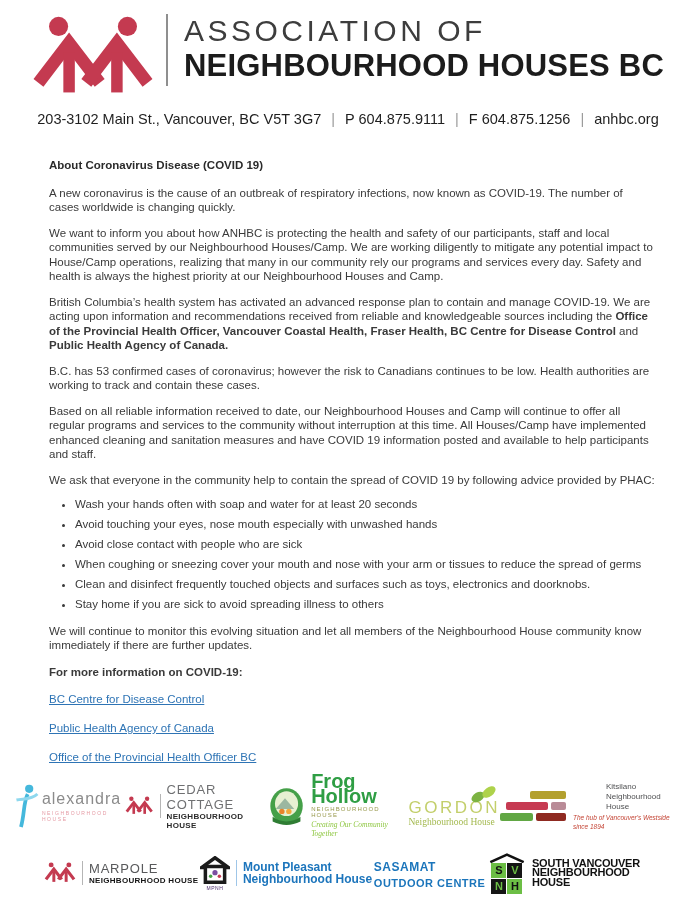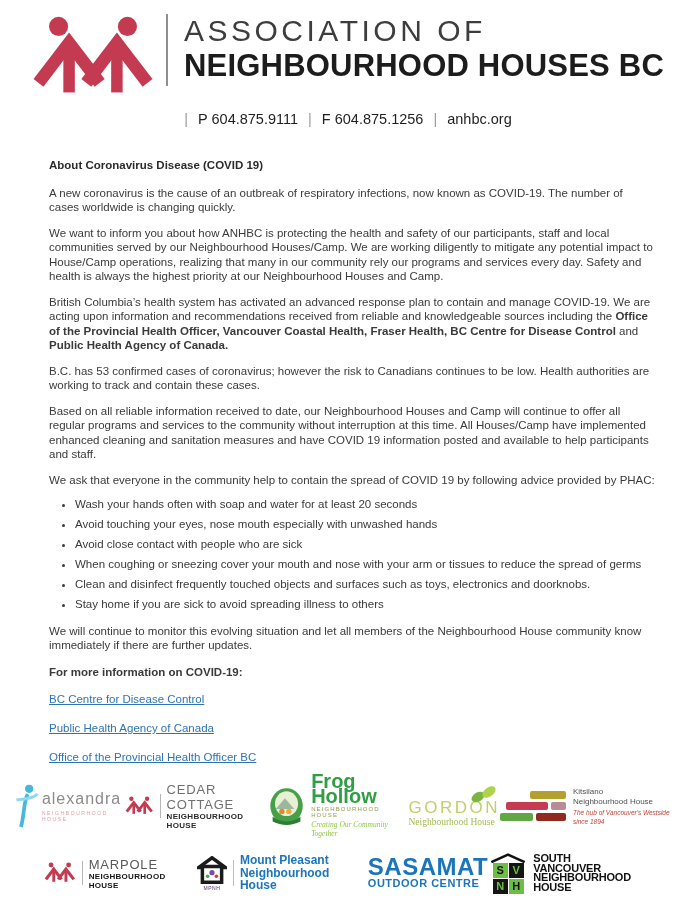--- a/index.html
+++ b/index.html
@@ -49,29 +49,29 @@
   .frog-tag { font-size:7.5px; color:#8dc63f; font-style:italic; font-family:"Liberation Serif", serif; margin-top:2px;}
   
   .gordon-wrap { position:relative; padding-top:14px; }
   .gordon-name { font-size:17px; color:#c3cf6b; letter-spacing:2.5px; line-height:16px;}
   .gordon-sub { font-size:9.5px; color:#a3b94e; font-family:"Liberation Serif", serif; margin-top:1px;}
   .gordon-leaves { position:absolute; top:0; right:2px; width:30px; height:18px; }
   
   .kits-bars { display:flex; flex-direction:column; align-items:flex-end; gap:3px; margin-right:7px;}
   .kbar-row { display:flex; gap:3px; }
   .kbar { height:8px; border-radius:2px; }
-  .kits-l1, .kits-l2 { font-size:8px; color:#4f5052; line-height:10px; }
+  .kits-l1, .kits-l2 { font-size:8px; color:#4f5052; line-height:10px;margin-left:33px; }
   .kits-tag { font-size:6.5px; color:#c44536; font-style:italic; line-height:9px; margin-top:1px;}
   
   .mp-icon { display:flex; flex-direction:column; align-items:center; }
   .mpnh-txt { font-size:5px; color:#4a2a6b; letter-spacing:0.5px; margin-top:1px;}
   .mp-div { width:1px; height:26px; background:#9fc6e8; margin:0 6px; }
   .mp-l1, .mp-l2 { font-size:12px; font-weight:700; color:#1c75bc; line-height:12.5px;}
   
-  .sas-l1 { font-size:24px; font-weight:700; color:#1b75bb; letter-spacing:0.5px; line-height:20px;}
+  .sas-l1 { font-size:12px; font-weight:700; color:#1b75bb; letter-spacing:0.5px; line-height:20px;}
   .sas-l2 { font-size:11px; font-weight:700; color:#1b75bb; letter-spacing:0.5px; line-height:13px;}
   
   .sv-logo { display:flex; flex-direction:column; align-items:center; margin-right:5px;}
   .sv-grid { display:grid; grid-template-columns:15px 15px; grid-template-rows:15px 15px; gap:1px; }
   .sv-cell { display:flex; align-items:center; justify-content:center;
              font-size:11px; font-weight:700; }
   .sv-green { background:#6cbe45; color:#111; }
   .sv-black { background:#151515; color:#6cbe45; }
   .sv-txt div { font-size:11px; font-weight:700; color:#111; line-height:9.5px; letter-spacing:-0.2px; }
 </style>
@@ -90,20 +90,21 @@
       <circle cx="29" cy="13" r="10" fill="#c43a50"></circle>
       <circle cx="101" cy="13" r="10" fill="#c43a50"></circle>
     </svg>
     <div class="brand-divider"></div>
     <div>
       <div class="org1">ASSOCIATION OF</div>
       <div class="org2">NEIGHBOURHOOD HOUSES BC</div>
     </div>
   </div>
   <div class="addr-row">
+    <span>203-3102 Main St., Vancouver, BC V5T 3G7</span>
     <span class="addr-sep">|</span>
     <span>P 604.875.9111</span>
     <span class="addr-sep">|</span>
     <span>F 604.875.1256</span>
     <span class="addr-sep">|</span>
     <span>anhbc.org</span>
   </div>
 </div>
 
 <div class="content">

